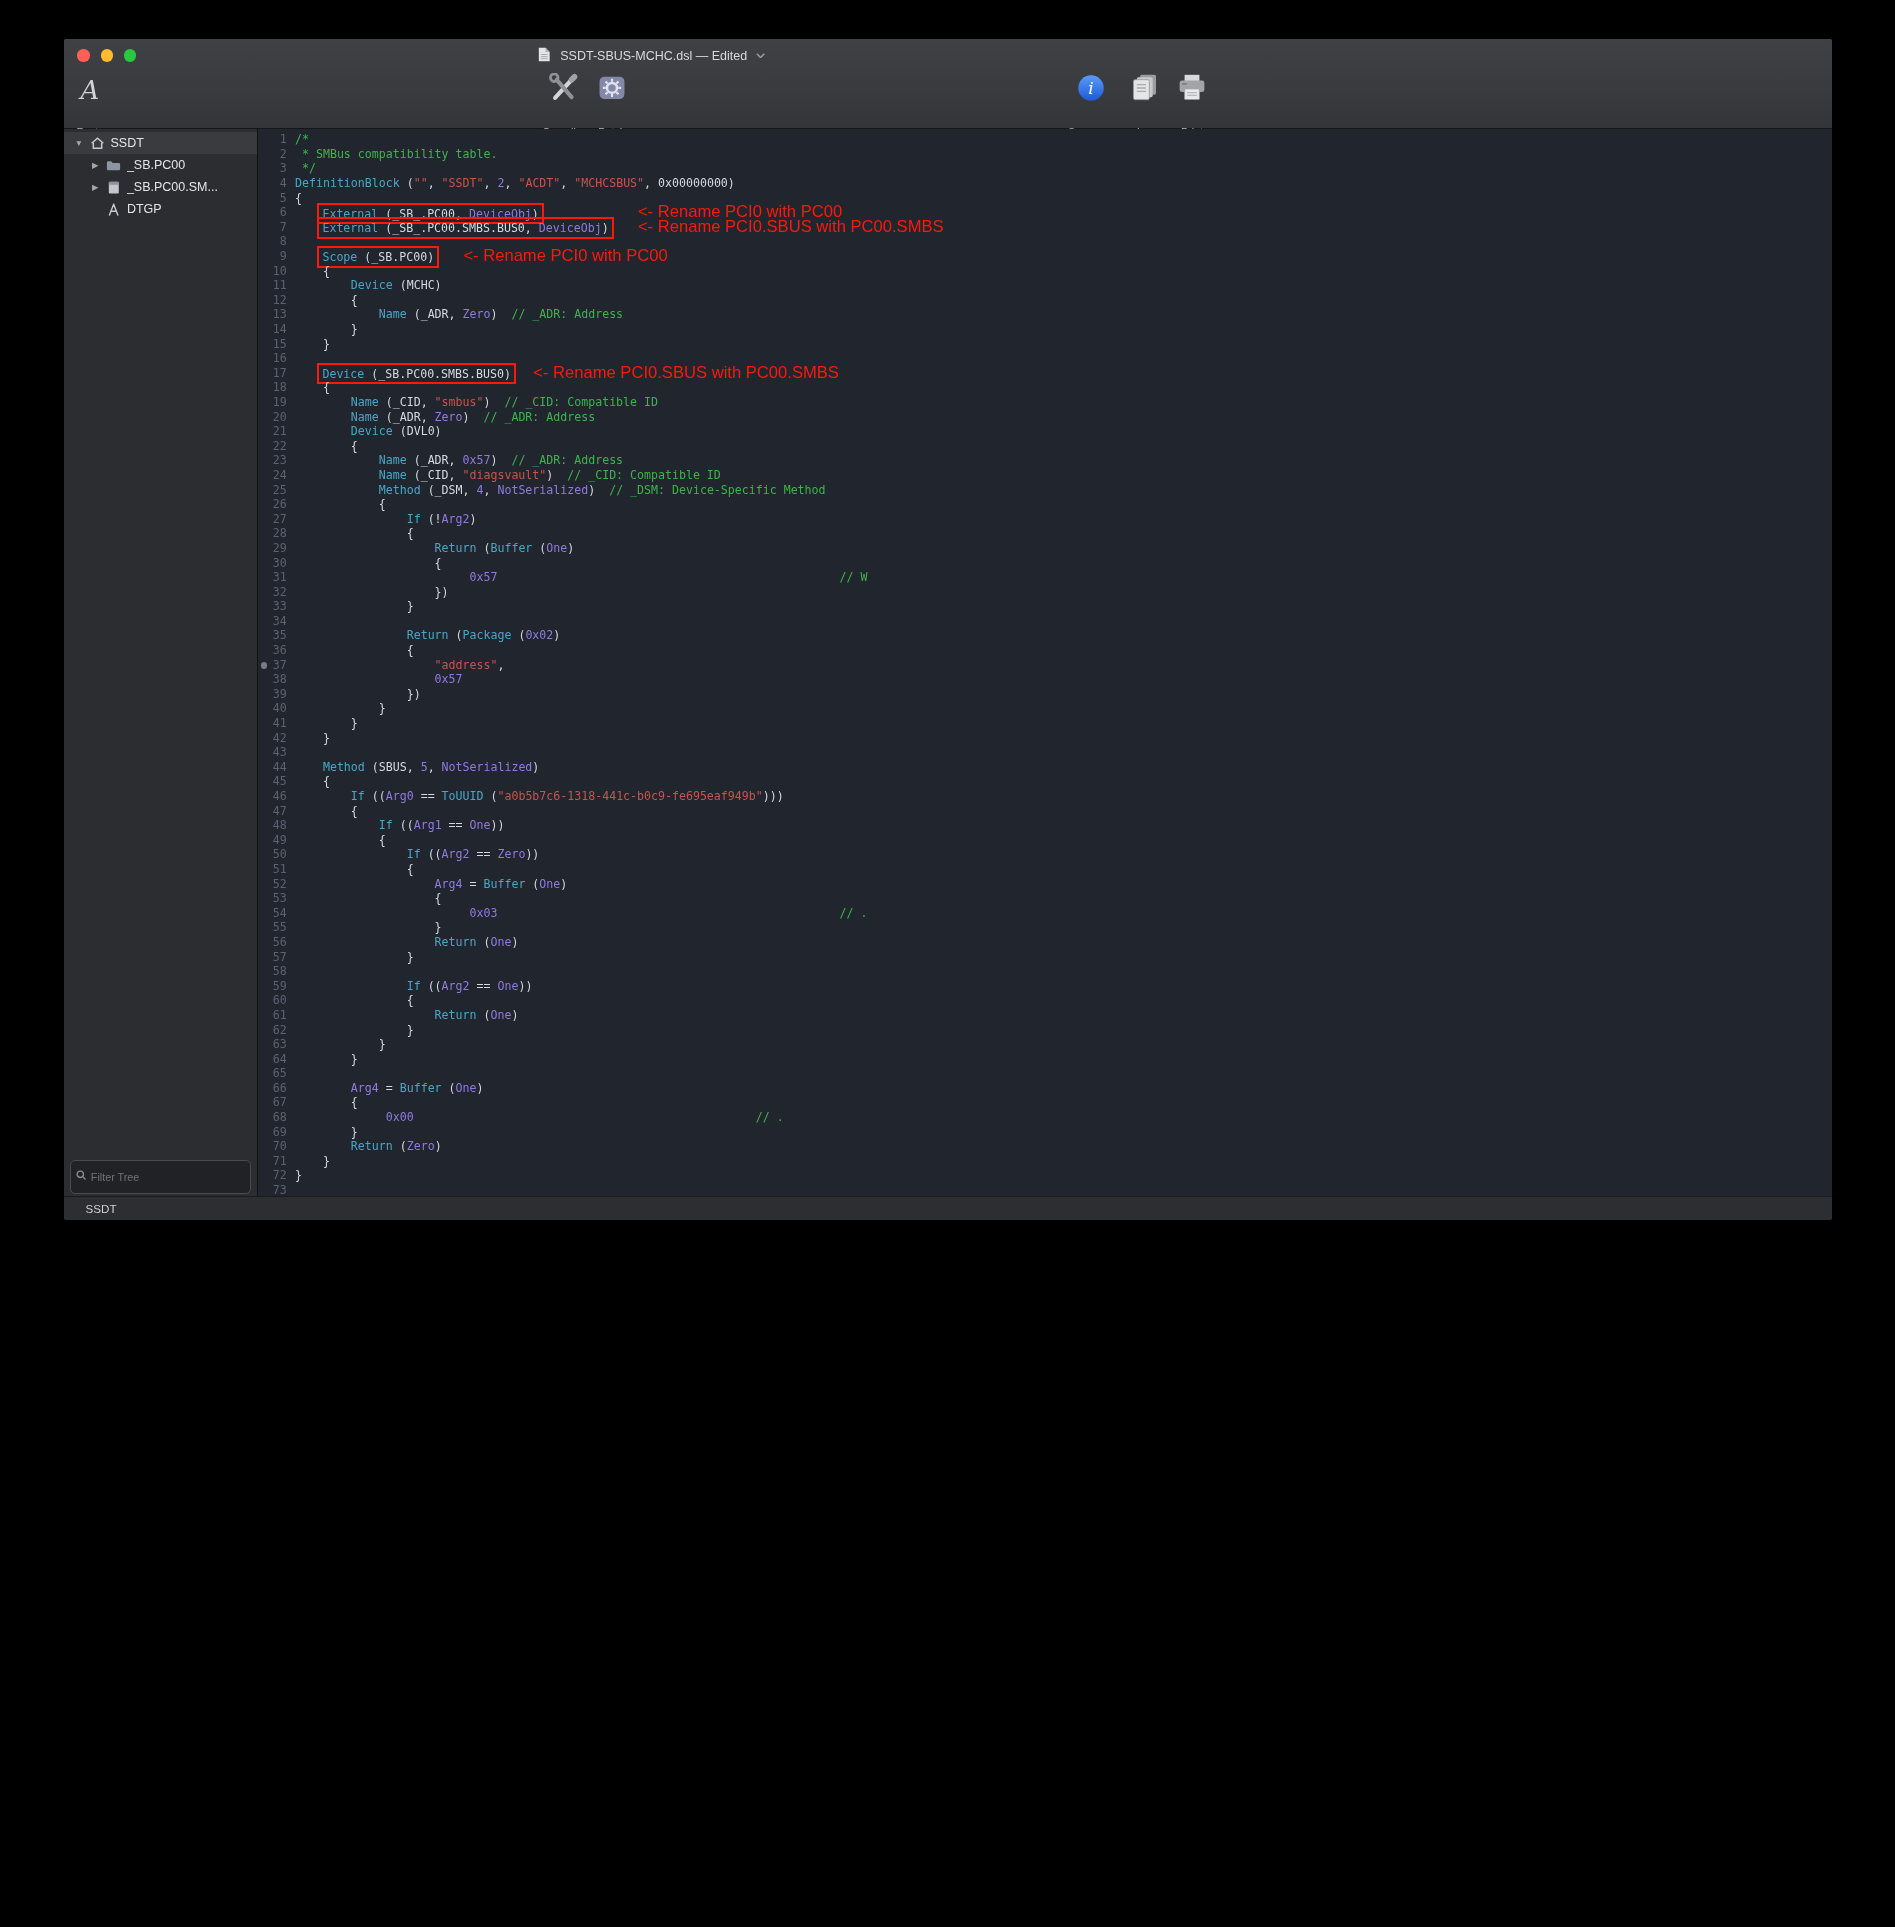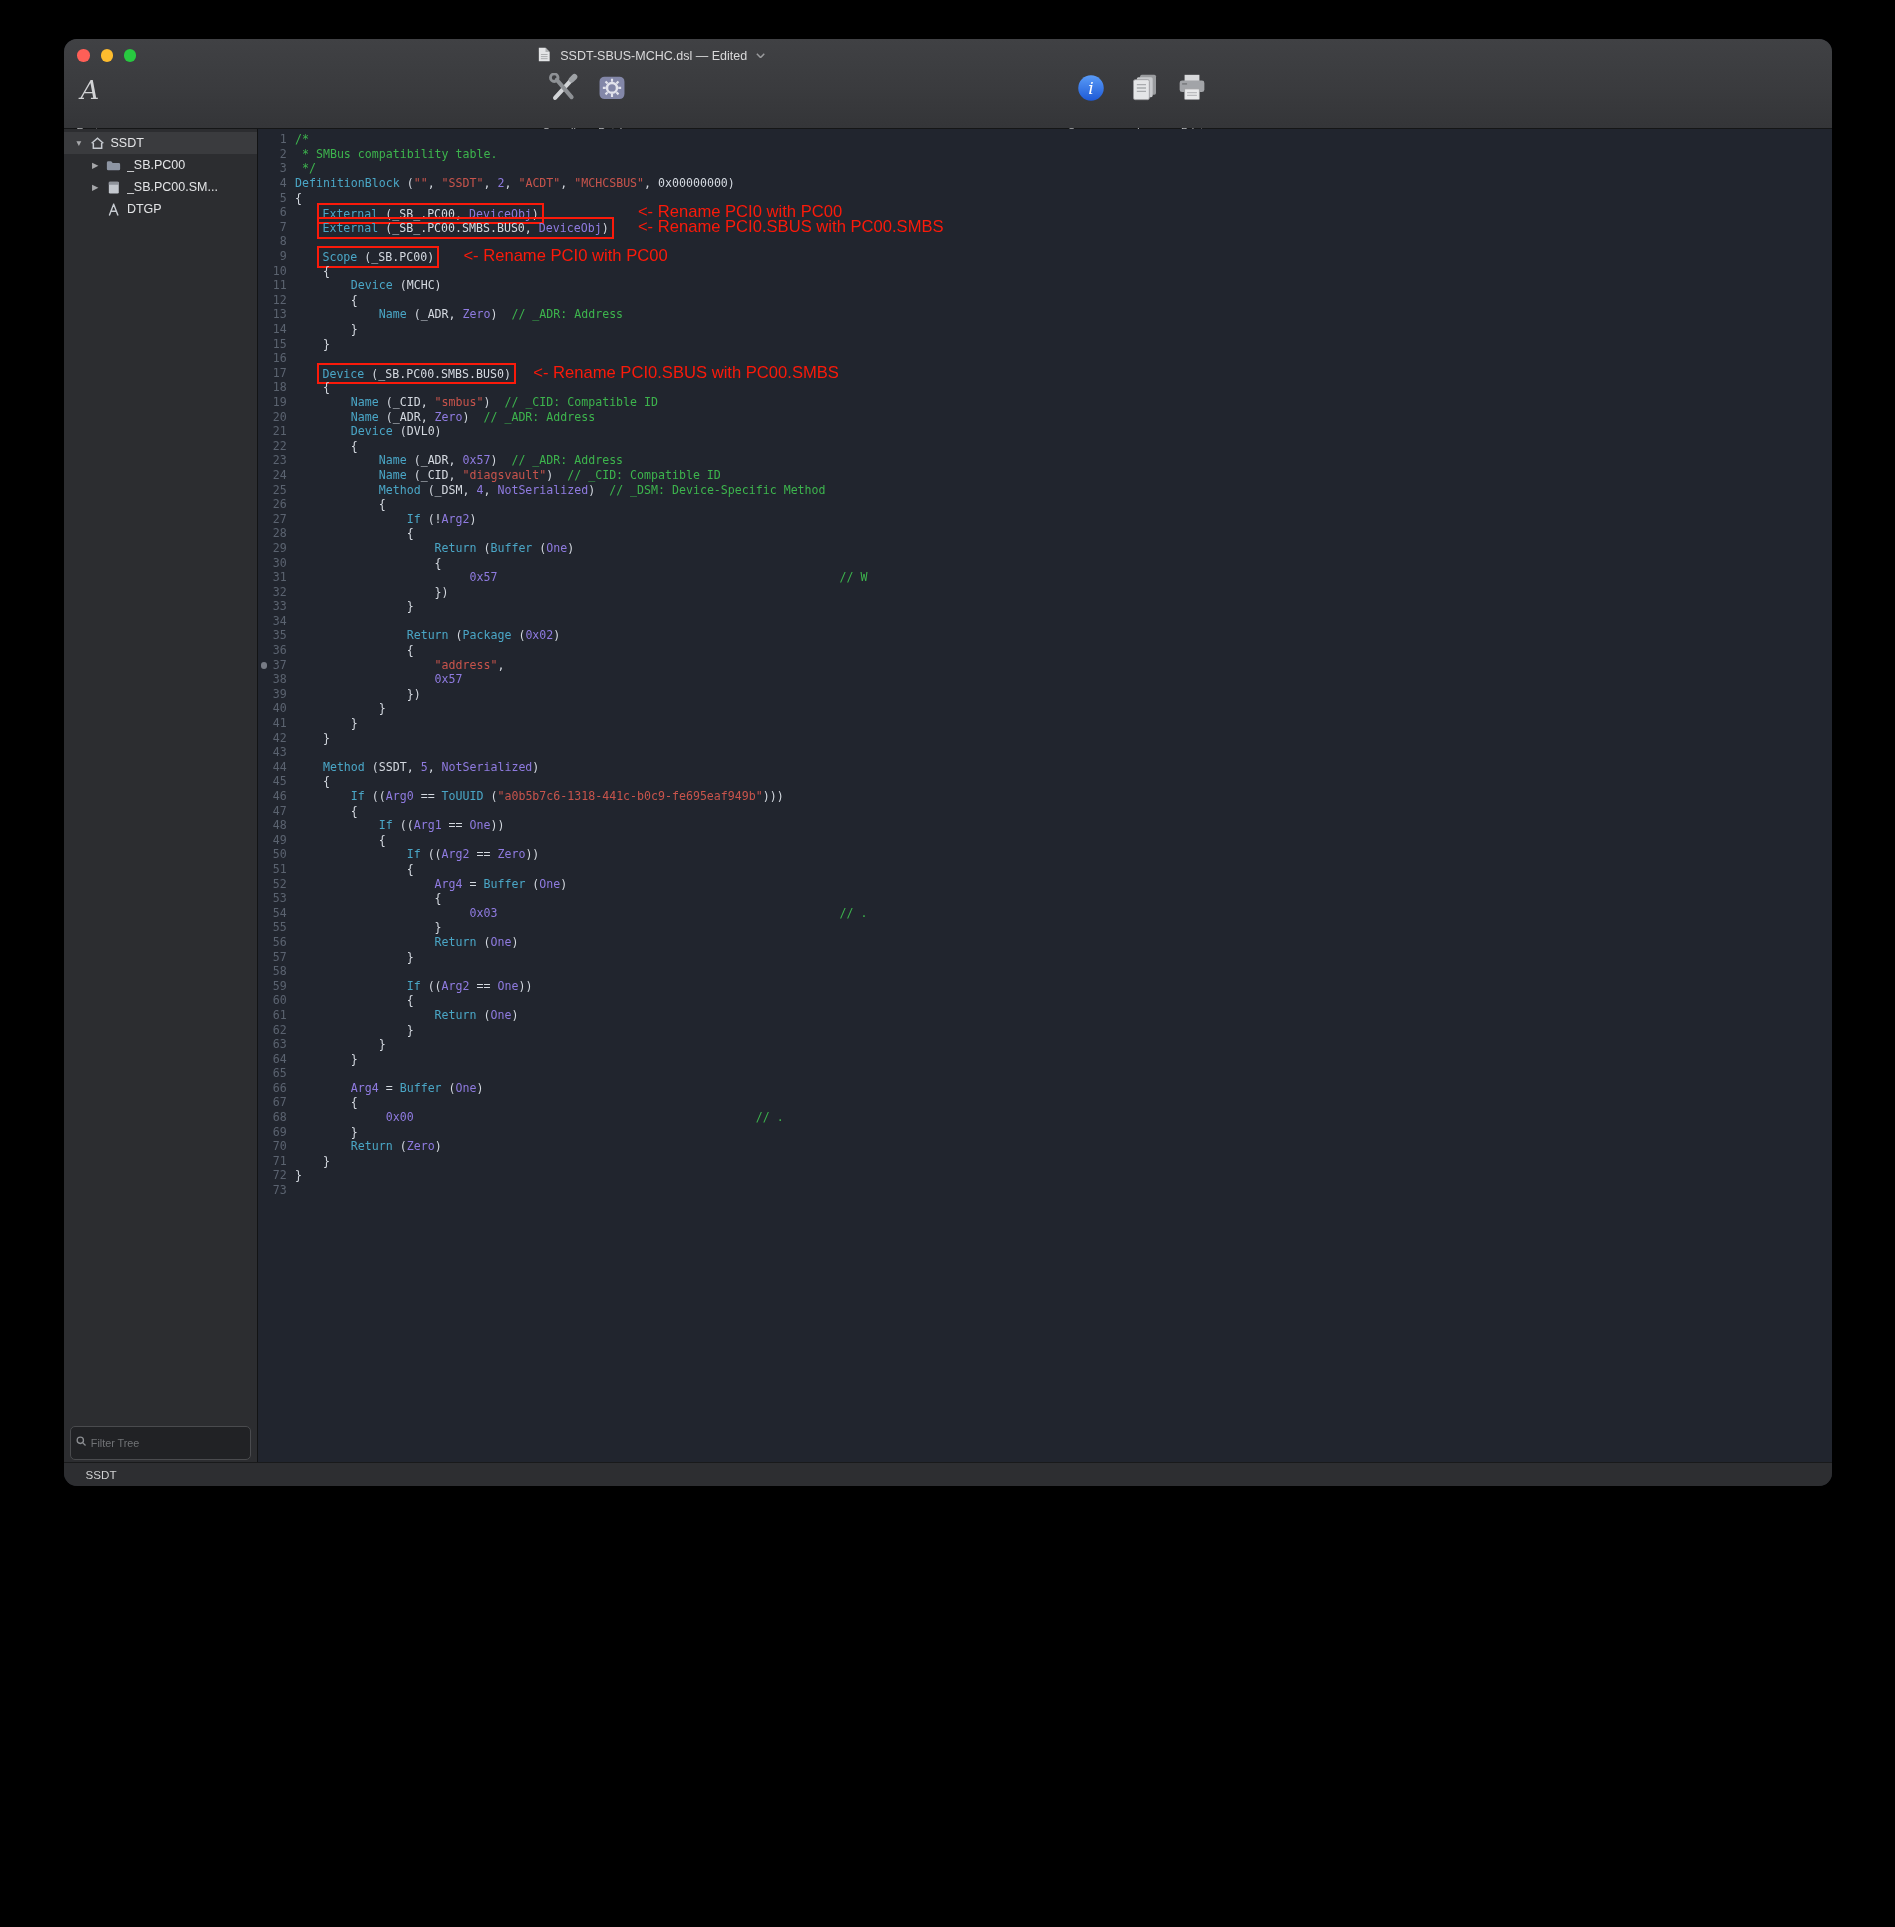--- a/index.html
+++ b/index.html
@@ -4,21 +4,21 @@
 <style>
   :root{
     --red:#fb1a0a; --editor-bg:#21252e; --plain:#d4d9e0; --keyword:#4aa6c6;
     --string:#c8544c; --number:#8f7be0; --comment:#3db44d; --linenum:#5b6370;
     --chrome-top:#404144; --chrome-bottom:#343538; --sidebar-bg:#2c2d30;
   }
   *{margin:0;padding:0;box-sizing:border-box}
   html,body{background:#000;}
   body{width:1896px;height:1927px;position:relative;font-family:"Liberation Sans",sans-serif;-webkit-font-smoothing:antialiased;}
   .desktop{position:absolute;inset:0;background:#000;}
-  .window{position:absolute;left:64px;top:39px;width:1768px;height:1447px;border-radius:13px;overflow:hidden;background:var(--editor-bg);box-shadow:0 18.3px 58px rgba(0,0,0,.65);}
+  .window{position:absolute;left:64px;top:39px;width:1768px;height:1181px;border-radius:2px;overflow:hidden;background:var(--editor-bg);box-shadow:0 18.3px 58px rgba(0,0,0,.65);}
   
   .chrome{position:absolute;left:0;top:0;right:0;height:90px;background:linear-gradient(180deg,var(--chrome-top) 0%,#3a3b3e 55%,var(--chrome-bottom) 100%);border-bottom:0.8px solid #151617;}
   .traffic{position:absolute;top:10px;left:13.3px;display:flex;gap:10.8px;}
   .tl{width:12.5px;height:12.5px;border-radius:50%;display:inline-block;}
   .tl.r{background:var(--traffic-red,#ff5f57);}
   .tl.y{background:var(--traffic-yellow,#febc2e);}
   .tl.g{background:var(--traffic-green,#28c840);}
   .titlewrap{position:absolute;top:8.3px;left:0;width:1176px;text-align:center;white-space:nowrap;color:#dadadb;font-size:12.5px;font-weight:500;}
   .titlewrap .doc-icon{display:inline-block;vertical-align:-2.5px;margin-right:5.8px;}
   .titlewrap .chev{display:inline-block;margin-left:5.8px;vertical-align:1.7px;}
@@ -332,21 +332,21 @@
           <div class="cl"></div>
           <div class="cl"><span class="t-p">                </span><span class="t-k">Return</span><span class="t-p"> (</span><span class="t-k">Package</span><span class="t-p"> (</span><span class="t-n">0x02</span><span class="t-p">)</span></div>
           <div class="cl"><span class="t-p">                {</span></div>
           <div class="cl"><span class="t-p">                    </span><span class="t-s">"address"</span><span class="t-p">,</span></div>
           <div class="cl"><span class="t-p">                    </span><span class="t-n">0x57</span></div>
           <div class="cl"><span class="t-p">                })</span></div>
           <div class="cl"><span class="t-p">            }</span></div>
           <div class="cl"><span class="t-p">        }</span></div>
           <div class="cl"><span class="t-p">    }</span></div>
           <div class="cl"></div>
-          <div class="cl"><span class="t-p">    </span><span class="t-k">Method</span><span class="t-p"> (SSDT, </span><span class="t-n">5</span><span class="t-p">, </span><span class="t-n">NotSerialized</span><span class="t-p">)</span></div>
+          <div class="cl"><span class="t-p">    </span><span class="t-k">Method</span><span class="t-p"> (SBUS, </span><span class="t-n">5</span><span class="t-p">, </span><span class="t-n">NotSerialized</span><span class="t-p">)</span></div>
           <div class="cl"><span class="t-p">    {</span></div>
           <div class="cl"><span class="t-p">        </span><span class="t-k">If</span><span class="t-p"> ((</span><span class="t-n">Arg0</span><span class="t-p"> == </span><span class="t-k">ToUUID</span><span class="t-p"> (</span><span class="t-s">"a0b5b7c6-1318-441c-b0c9-fe695eaf949b"</span><span class="t-p">)))</span></div>
           <div class="cl"><span class="t-p">        {</span></div>
           <div class="cl"><span class="t-p">            </span><span class="t-k">If</span><span class="t-p"> ((</span><span class="t-n">Arg1</span><span class="t-p"> == </span><span class="t-n">One</span><span class="t-p">))</span></div>
           <div class="cl"><span class="t-p">            {</span></div>
           <div class="cl"><span class="t-p">                </span><span class="t-k">If</span><span class="t-p"> ((</span><span class="t-n">Arg2</span><span class="t-p"> == </span><span class="t-n">Zero</span><span class="t-p">))</span></div>
           <div class="cl"><span class="t-p">                {</span></div>
           <div class="cl"><span class="t-p">                    </span><span class="t-n">Arg4</span><span class="t-p"> = </span><span class="t-k">Buffer</span><span class="t-p"> (</span><span class="t-n">One</span><span class="t-p">)</span></div>
           <div class="cl"><span class="t-p">                    {</span></div>
           <div class="cl"><span class="t-p">                         </span><span class="t-n">0x03</span><span class="t-p">                                                 </span><span class="t-c">// .</span></div>

